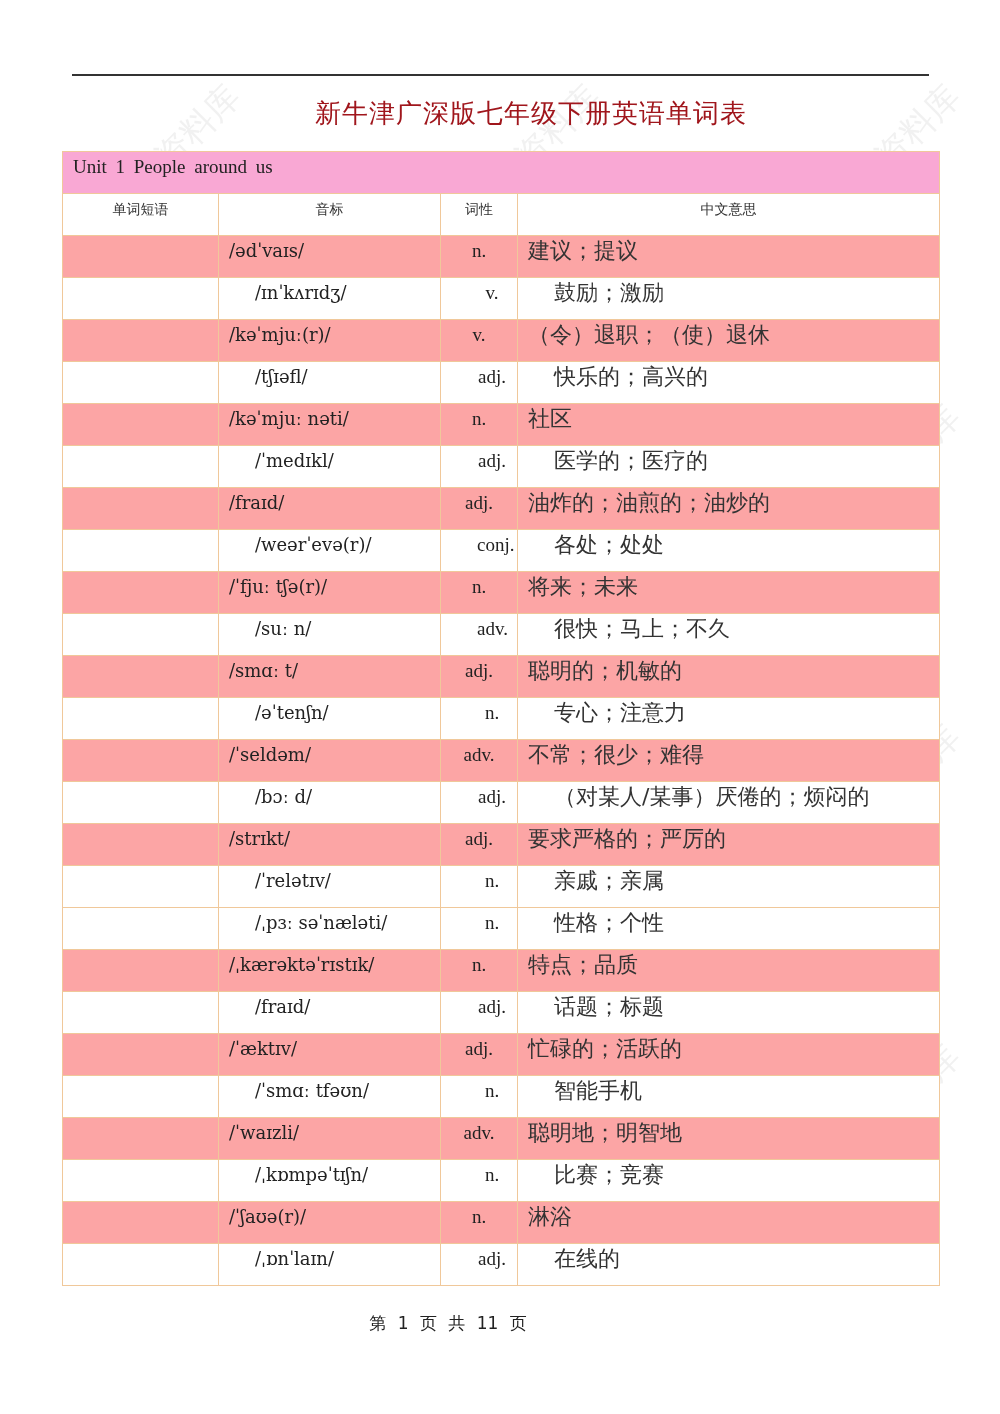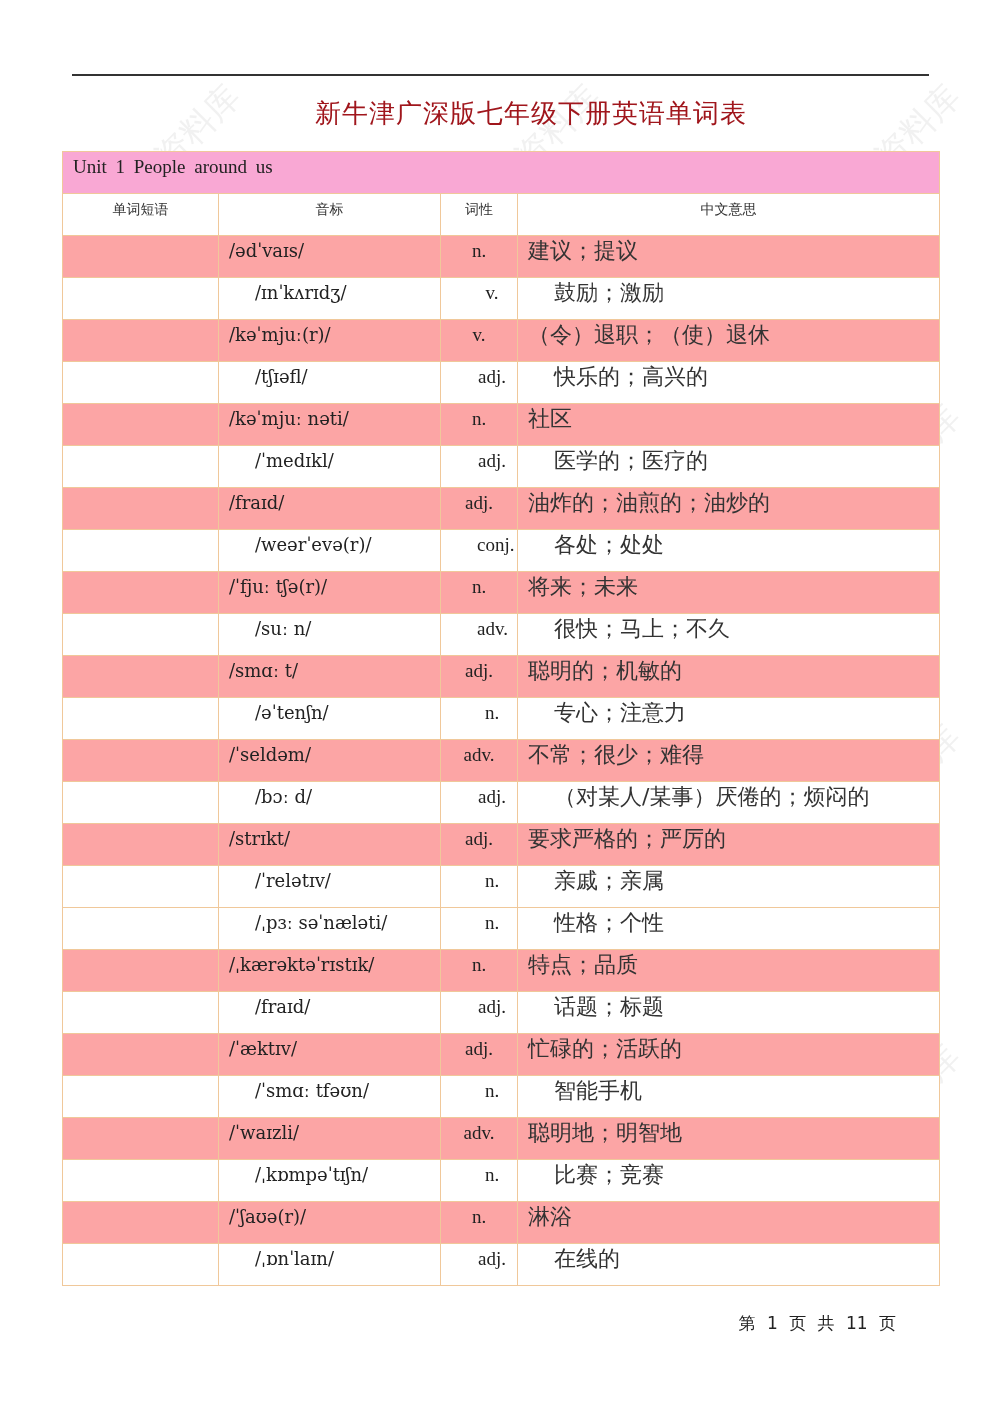--- a/index.html
+++ b/index.html
@@ -35,21 +35,21 @@
       text-align: center; background: #ffffff;
       font-family: "DejaVu Sans", "Liberation Sans", sans-serif; font-size: 14px;
       color: #333;
     }
     tr.shade td { background: #fca5a5; }
     tr.plain td { background: #ffffff; padding-left: 36px; }
     td.pos { text-align: center; }
     td.meaning { font-family: "DejaVu Sans", "Liberation Sans", sans-serif; font-size: 22px; color: #333; }
     td.phon { font-family: "DejaVu Serif", "Liberation Serif", serif; font-size: 18px; }
     .footer {
-      position: absolute; left: 0; width: 896px; top: 1312px; text-align: right;
+      position: absolute; left: 0; width: 896px; top: 1312px; text-align: center;
       font-size: 17px; color: #222; word-spacing: 6px;
       font-family: "DejaVu Sans", "Liberation Sans", sans-serif;
     }
     .watermark-layer { position: absolute; inset: 0; pointer-events: none; }
     .wm {
       position: absolute; font-size: 34px; color: rgba(180,180,180,0.18);
       transform: rotate(-45deg); white-space: nowrap;
       font-family: "DejaVu Sans", sans-serif;
     }
   </style>

